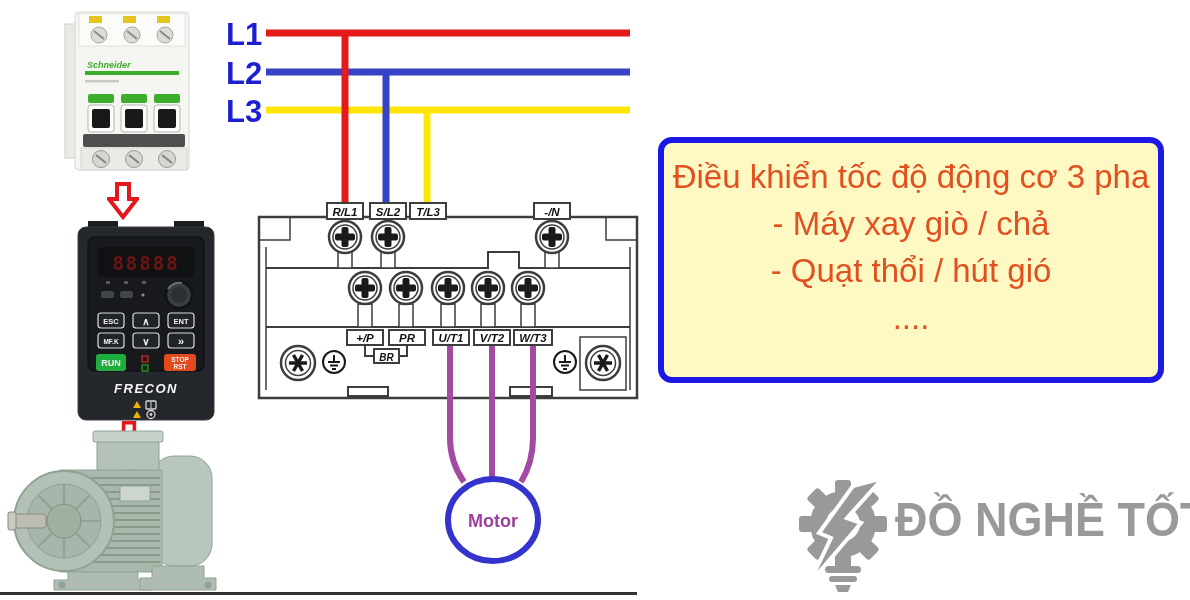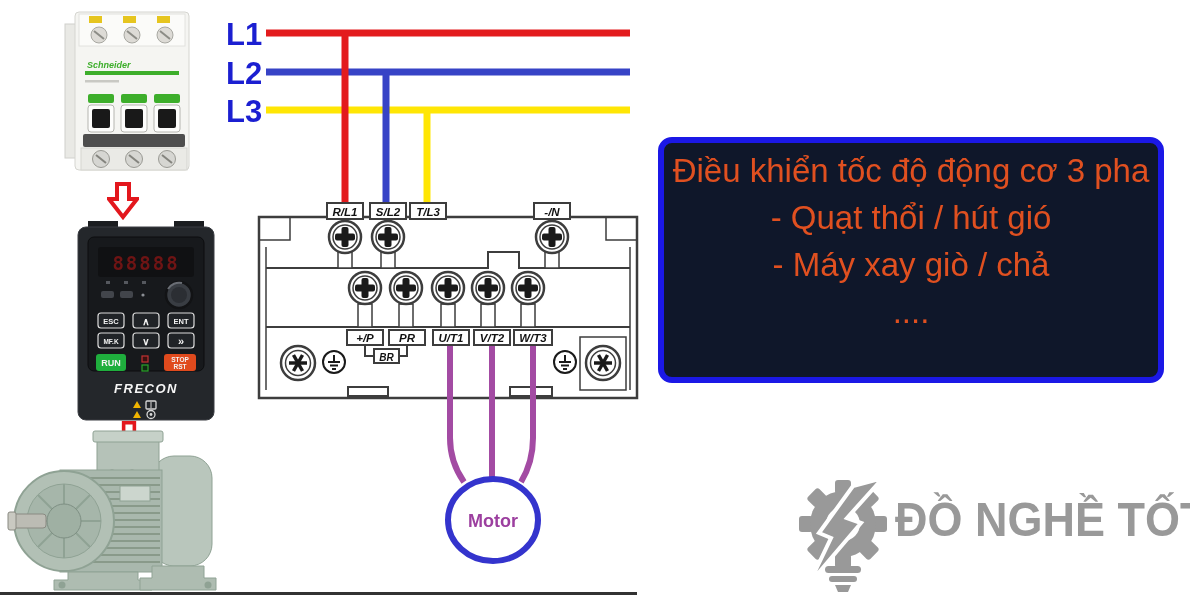--- a/index.html
+++ b/index.html
@@ -5,22 +5,22 @@
   * { margin:0; padding:0; box-sizing:border-box; }
   html,body { width:1190px; height:600px; background:#fff; overflow:hidden;
               font-family:"Liberation Sans", sans-serif; }
   .abs { position:absolute; }
   #stage { position:relative; width:1190px; height:600px; background:#fff; }
 
   
   #info-box{
     left:658px; top:137px; width:506px; height:246px;
     border:6px solid var(--info_border,#1b18e6); border-radius:14px;
-    background:#0f172a; text-align:center; color:var(--info_text,#e05020);
-    font-size:33px; line-height:47px; padding-top:4px;
+    background:#fef9c3; text-align:center; color:var(--info_text,#e05020);
+    font-size:33px; line-height:47px; padding-top:10px;
     font-weight:400; letter-spacing:0px;
   }
 
   
   #logo{ left:795px; top:478px; width:392px; height:116px; }
   #logo-text{
     position:absolute; left:100px; top:16px; color:var(--logo_gray,#999);
     font-size:45px; font-weight:800; letter-spacing:0px; white-space:nowrap;
     transform:scaleY(1.08);
   }
@@ -362,22 +362,22 @@
       <path d="M492,346 V480"></path>
       <path d="M533,346 V438 Q533,462 521,482"></path>
     </g>
 
     <ellipse cx="493" cy="520" rx="45" ry="41" fill="#ffffff" stroke="var(--motor_border)" stroke-width="6"></ellipse>
     <text x="493" y="527" text-anchor="middle" font-size="18" font-weight="bold" fill="var(--motor_text)">Motor</text>
   </svg>
 
   <div id="info-box" class="abs">
     <div>Điều khiển tốc độ động cơ 3 pha</div>
+    <div>- Máy xay giò / chả</div>
     <div>- Quạt thổi / hút gió</div>
-    <div>- Máy xay giò / chả</div>
     <div>....</div>
   </div>
 
   <div id="logo" class="abs">
     <svg width="100" height="116" viewBox="0 0 100 116">
       <g fill="var(--logo_gray,#999)">
         <g transform="translate(48,46)">
           <g>
             <rect x="-8" y="-44" width="16" height="14" rx="3"></rect>
             <rect x="-8" y="30" width="16" height="14" rx="3"></rect>

